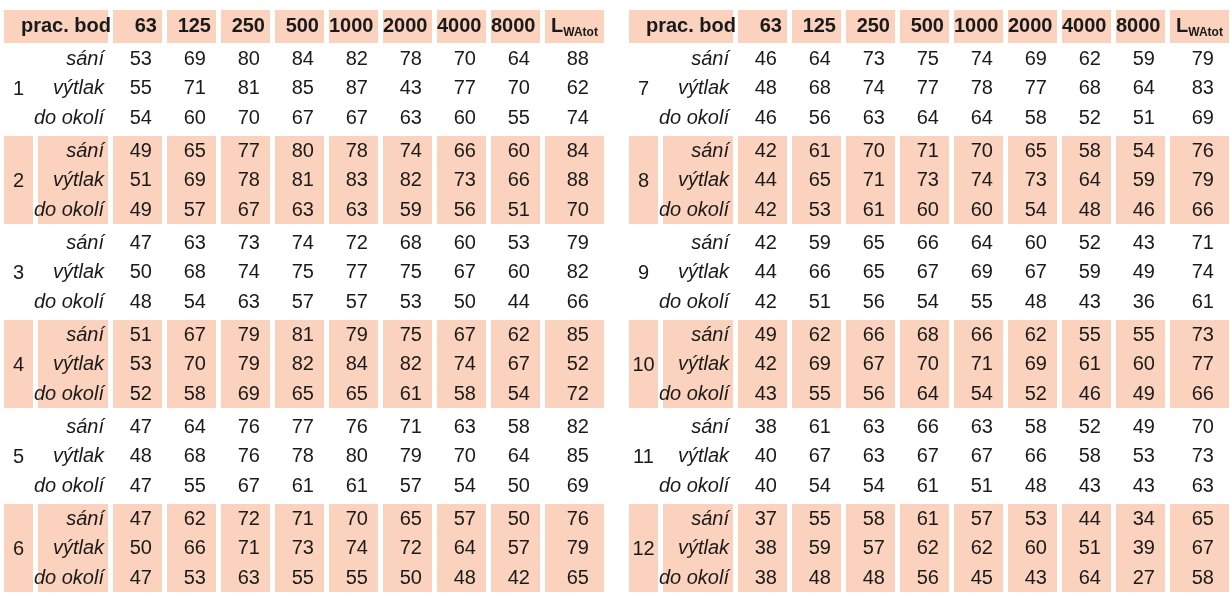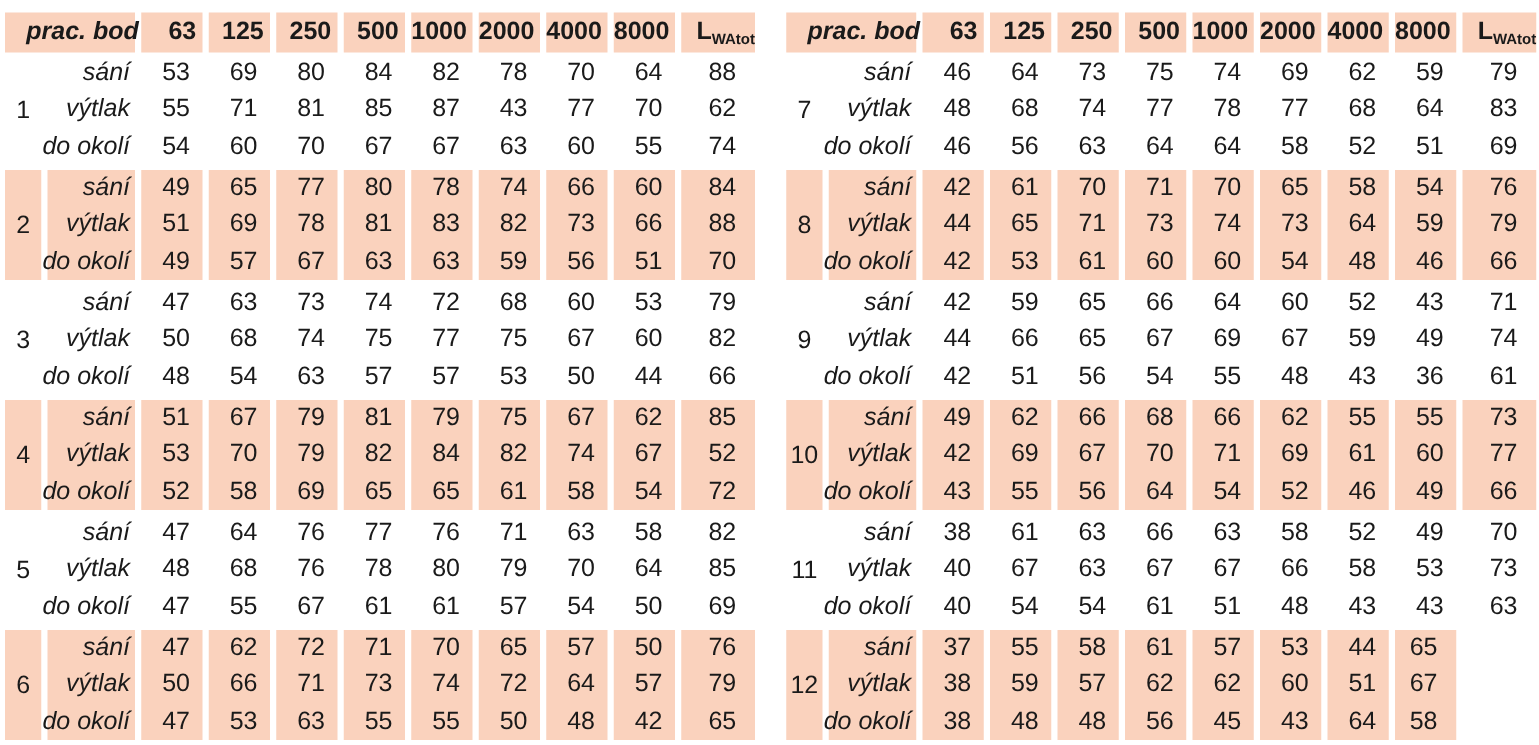--- a/index.html
+++ b/index.html
@@ -4,23 +4,23 @@
 <style>
   html,body{margin:0;padding:0;background:#ffffff;}
   body{width:1231px;height:596px;font-family:"Liberation Sans",sans-serif;color:#1a1a1a;}
   .page{position:relative;width:1231px;height:596px;overflow:hidden;background:#ffffff;}
   .tbl{position:absolute;top:10px;display:flex;flex-direction:column;gap:4px;}
   .tbl-left{left:4px;}
   .tbl-right{left:629px;}
   .hdr,.grp{display:grid;grid-template-columns:29px 70px repeat(8,49px) 59px;column-gap:5px;}
   .hdr{height:30px;}
   .hdr .hcell{background:var(--cellbg);font-weight:bold;font-size:20px;line-height:30px;white-space:nowrap;}
-  .h0{grid-column:1/3;text-align:center;padding-left:17px;font-style:italic;}
+  .h0{grid-column:1/3;text-align:center;padding-left:17px;}
   .hf{text-align:right;padding-right:5px;}
-  .hl{text-align:right;padding-left:6px;}
+  .hl{text-align:left;padding-left:6px;}
   .hl .sub{font-size:12px;font-weight:bold;position:relative;top:4px;letter-spacing:0px;}
   .grp{height:88px;}
   .grp.shaded > div{background:var(--cellbg);}
   .numcol{display:flex;align-items:center;justify-content:center;font-size:20px;}
   .col{display:flex;flex-direction:column;}
   .col > div{flex:1;display:flex;align-items:center;font-size:20px;white-space:nowrap;}
   .labcol > div{justify-content:flex-end;padding-right:4px;font-style:italic;}
   .valcol > div{justify-content:flex-end;padding-right:10px;}
   .lwacol > div{justify-content:flex-end;padding-right:15px;}
 </style>
@@ -673,20 +673,25 @@
         <div class="col valcol">
           <div>53</div>
           <div>60</div>
           <div>43</div>
         </div>
         <div class="col valcol">
           <div>44</div>
           <div>51</div>
           <div>64</div>
         </div>
+        <div class="col valcol">
+          <div>34</div>
+          <div>39</div>
+          <div>27</div>
+        </div>
         <div class="col lwacol">
           <div>65</div>
           <div>67</div>
           <div>58</div>
         </div>
       </div>
     </div>
   </div>
 
 </body></html>

